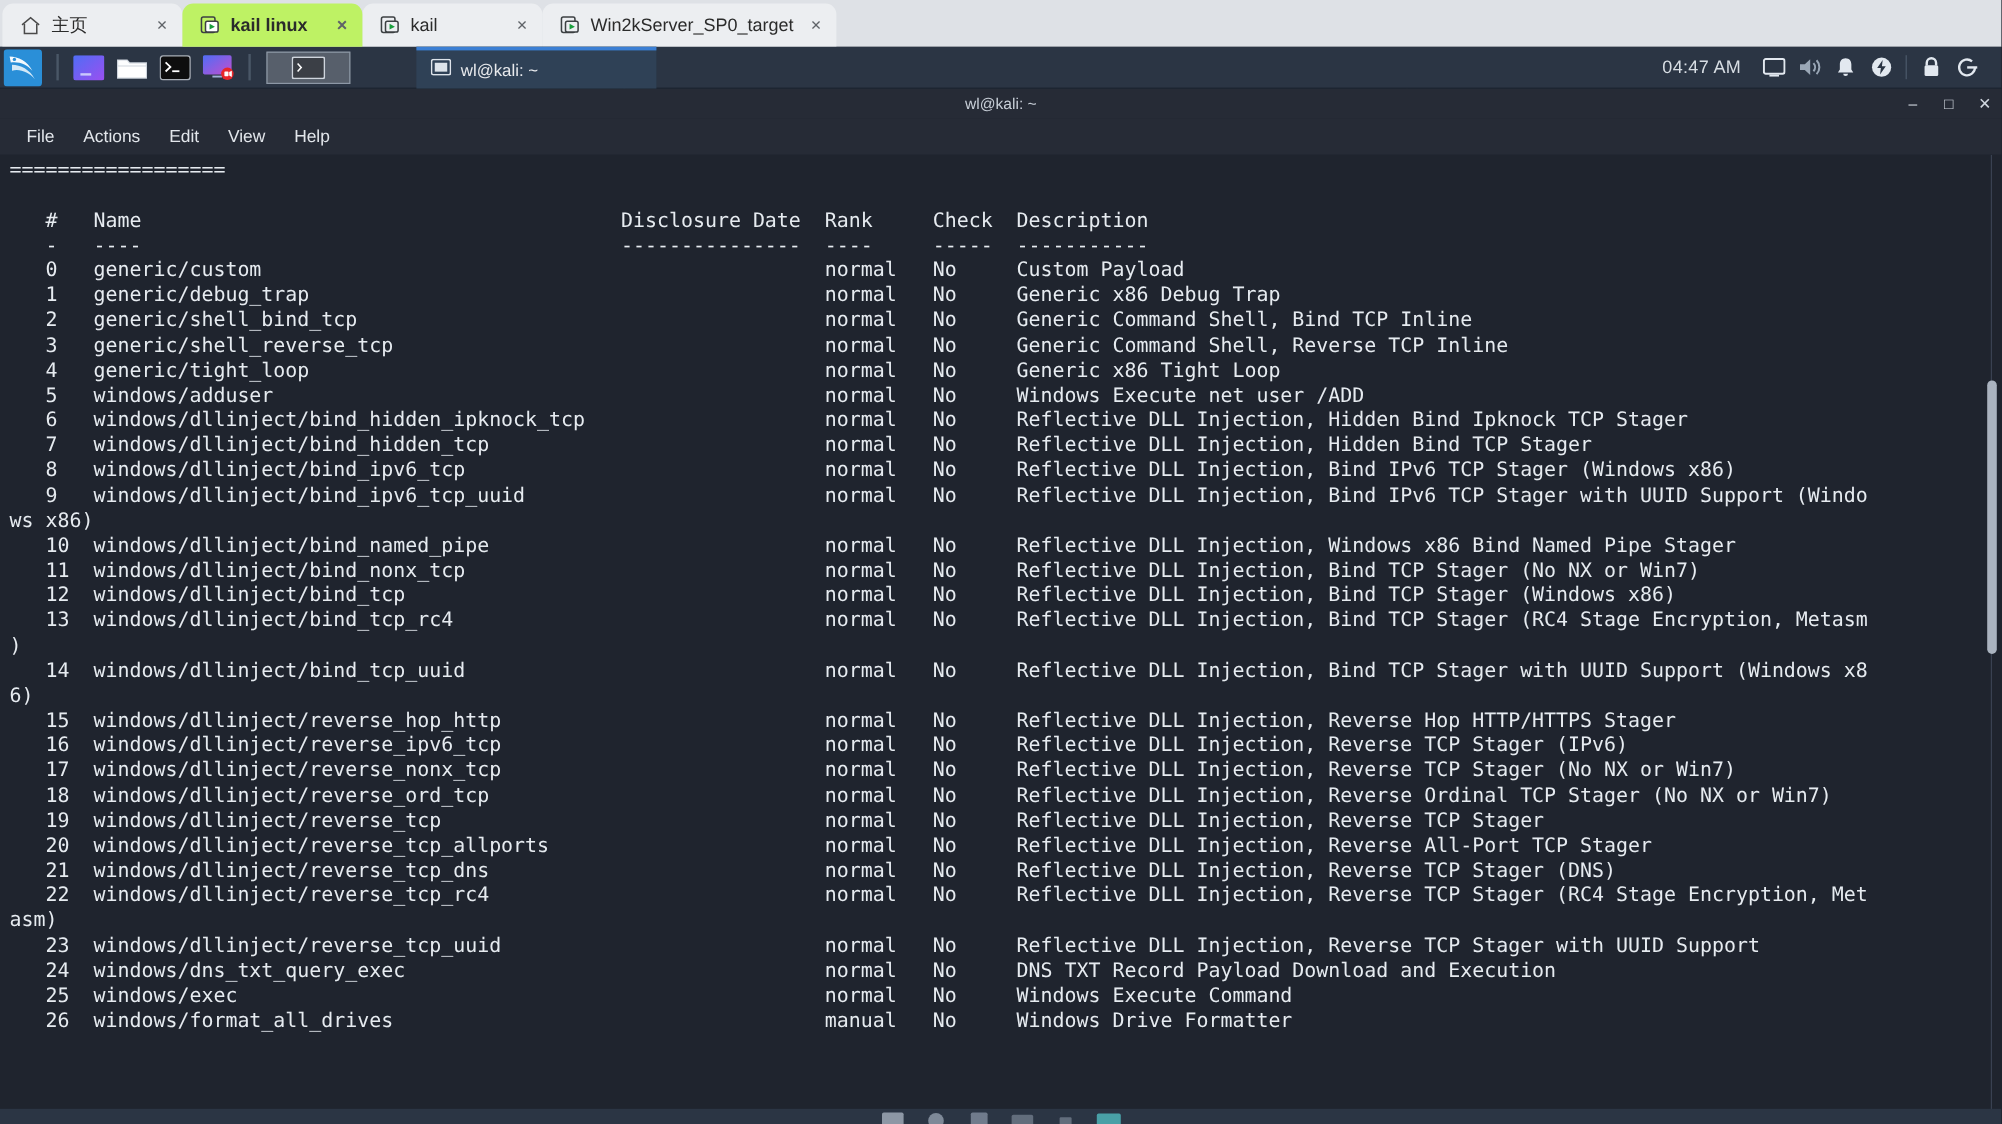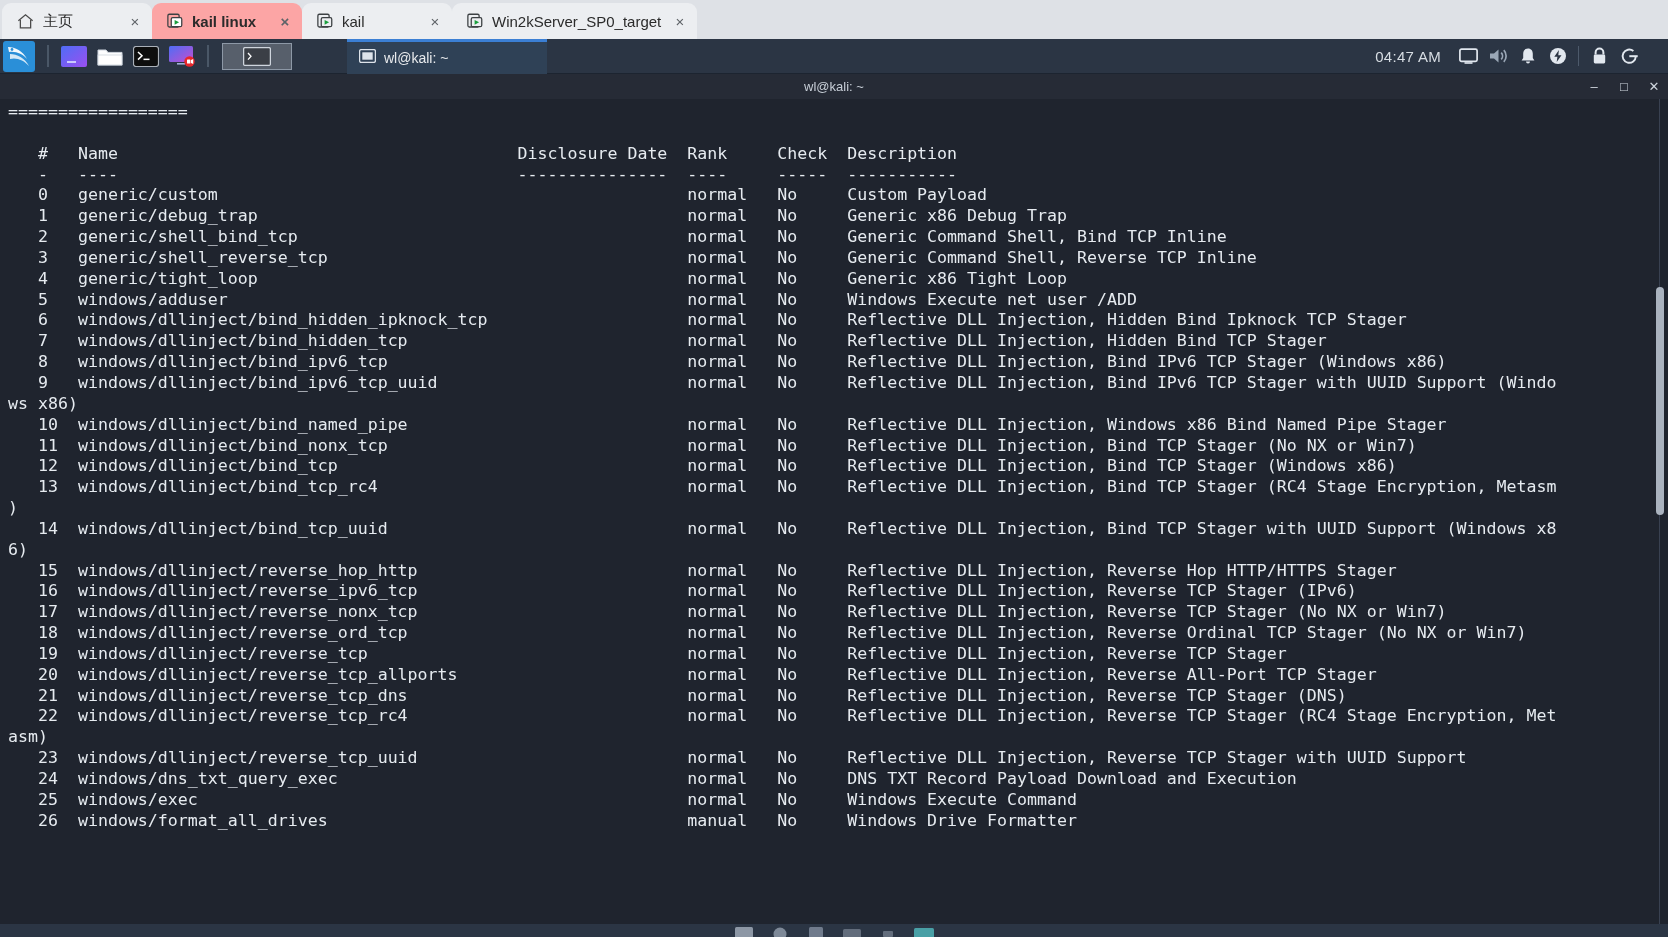--- a/index.html
+++ b/index.html
@@ -27,21 +27,21 @@
     padding: 0 8px 0 14px;
     border-radius: 9px 9px 0 0;
     background: #eceef1;
     min-width: 150px;
     max-width: 230px;
     position: relative;
     font-size: 15px;
     color: #2b2b2b;
   }
   .tab.active {
-    background: #fca5a5;
+    background: #bef264;
     font-weight: bold;
     z-index: 3;
   }
   .tab-title {
     flex: 1;
     white-space: nowrap;
     overflow: hidden;
     text-overflow: ellipsis;
     font-size: 15px;
   }
@@ -93,21 +93,21 @@
     padding: 0 12px;
     color: #e8eaed;
     font-size: 14px;
     background: #2f4156;
     border-top: 3px solid #3b7fd4;
     margin-left: 55px;
     width: 195px;
   }
   #panel-right {
     display: flex; align-items: center; gap: 0;
-    padding-right: 24px; height: 100%;
+    padding-right: 14px; height: 100%;
     color: #c9d1d9;
   }
   .clock { font-size: 15px; color: #d7dde3; margin-right: 12px; letter-spacing: .3px; }
   .tray-ico {
     width: 30px; height: 35px;
     display: flex; align-items: center; justify-content: center;
   }
   .tray-sep { width:1px; height:20px; background:#4d5a6b; margin:0 5px; }
 
   
@@ -438,20 +438,27 @@
 
     <div id="termtitle">
       <span class="t-label">wl@kali: ~</span>
       <span class="wbtns">
         <span class="wbtn">–</span>
         <span class="wbtn">□</span>
         <span class="wbtn">✕</span>
       </span>
     </div>
 
+    <div id="menubar">
+      <span class="menu-item">File</span>
+      <span class="menu-item">Actions</span>
+      <span class="menu-item">Edit</span>
+      <span class="menu-item">View</span>
+      <span class="menu-item">Help</span>
+    </div>
 
     <div id="termbody">
       <div id="termtext">==================
 
    #   Name                                        Disclosure Date  Rank     Check  Description
    -   ----                                        ---------------  ----     -----  -----------
    0   generic/custom                                               normal   No     Custom Payload
    1   generic/debug_trap                                           normal   No     Generic x86 Debug Trap
    2   generic/shell_bind_tcp                                       normal   No     Generic Command Shell, Bind TCP Inline
    3   generic/shell_reverse_tcp                                    normal   No     Generic Command Shell, Reverse TCP Inline

